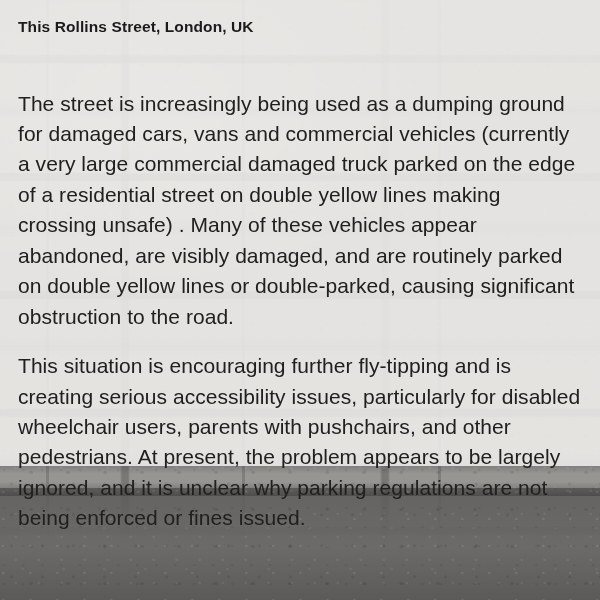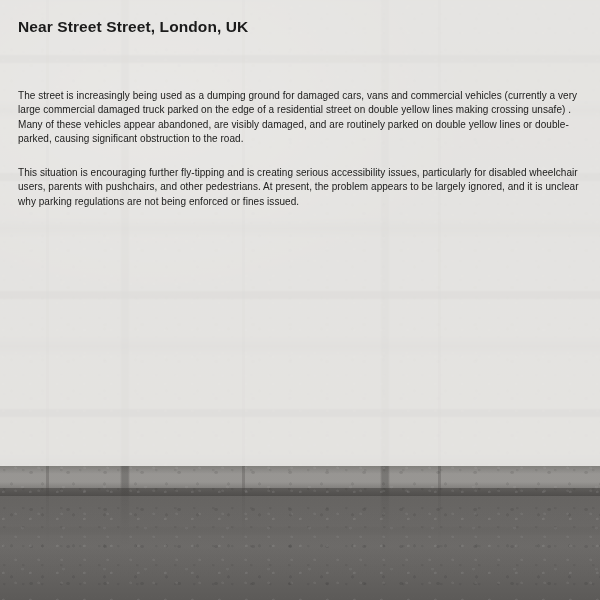--- a/index.html
+++ b/index.html
@@ -115,41 +115,41 @@
     font-weight: bold;
     color: #1b1b1b;
     line-height: 1.2;
     margin: 0 0 0 0;
     letter-spacing: .1px;
   }
   .body {
     margin-top: 52px;
   }
   .para {
-    font-size: 10px;
+    font-size: 21px;
     color: #20201f;
     line-height: 1.45;
     margin: 0 0 19px 0;
     letter-spacing: .05px;
   }
   .para:last-child { margin-bottom: 12px; }
 </style>
 </head>
 <body>
 
 <div id="page">
 
   <div id="photo"></div>
   <div id="blocks"></div>
   <div id="blocks2"></div>
   <div id="ground"></div>
   <div id="noise"></div>
   <div id="wash"></div>
 
   <div id="panel">
-    <h1 class="title">Near Street Street, London, UK</h1>
+    <h1 class="title">This Rollins Street, London, UK</h1>
     <div class="body">
       <p class="para">The street is increasingly being used as a dumping ground for damaged cars, vans and commercial vehicles (currently a very large commercial damaged truck parked on the edge of a residential street on double yellow lines making crossing unsafe) . Many of these vehicles appear abandoned, are visibly damaged, and are routinely parked on double yellow lines or double-parked, causing significant obstruction to the road.</p>
       <p class="para">This situation is encouraging further fly-tipping and is creating serious accessibility issues, particularly for disabled wheelchair users, parents with pushchairs, and other pedestrians. At present, the problem appears to be largely ignored, and it is unclear why parking regulations are not being enforced or fines issued.</p>
     </div>
   </div>
 
 </div>
 
 </body></html>

